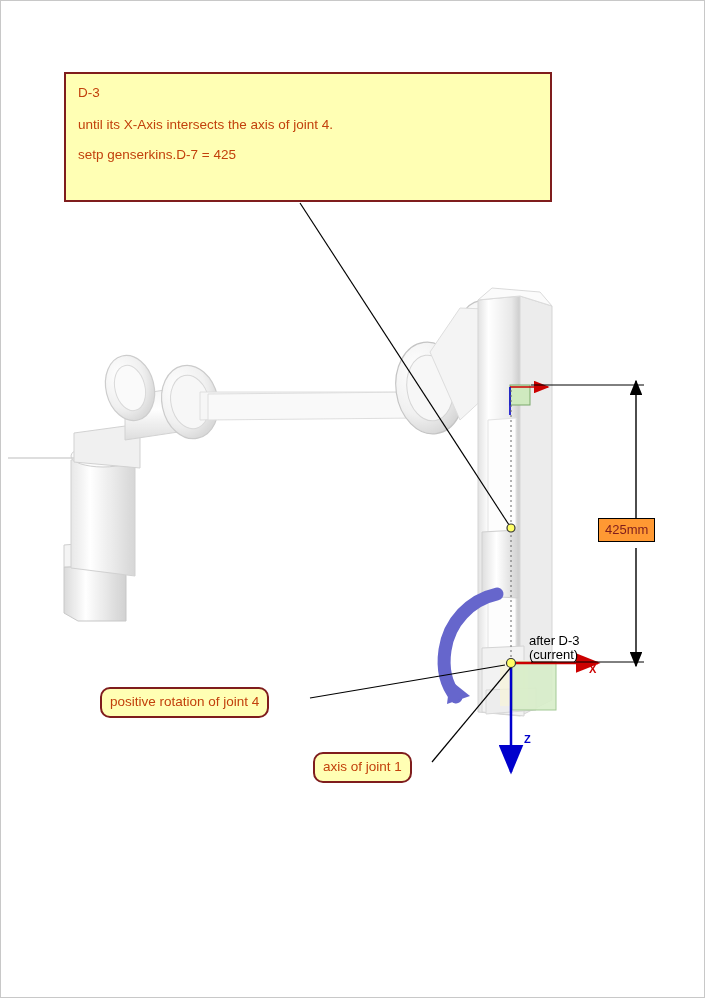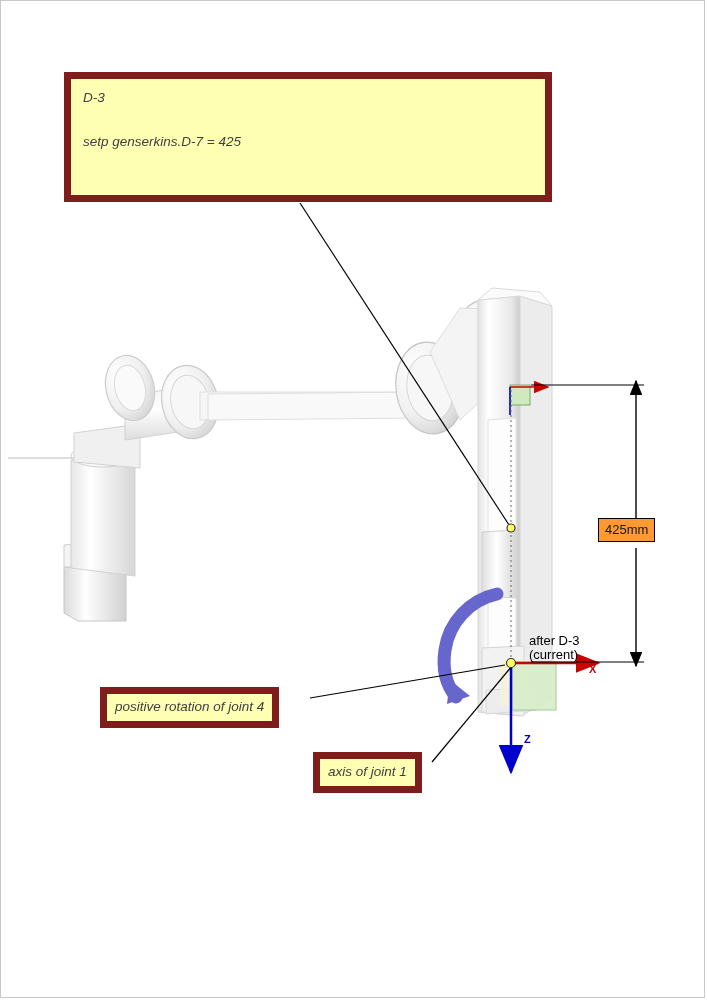--- a/index.html
+++ b/index.html
@@ -23,26 +23,25 @@
     width: 705px;
     height: 998px;
     border: 1px solid #c8c8c8;
     box-sizing: border-box;
     pointer-events: none;
   }
   
   .callout {
     position: absolute;
     background: #ffffb4;
-    border: 7px solid #7f1d1d;
+    border: 2px solid #7f1d1d;
     box-sizing: border-box;
-    color: #404040;
+    color: #c2410c;
     font-size: 13px;
     line-height: 1.35;
-    font-style: italic;
   }
   #main-note {
     left: 64px;
     top: 72px;
     width: 488px;
     height: 130px;
     padding: 10px 12px 8px 12px;
     font-size: 13.5px;
   }
   #main-note .note-line {
@@ -52,38 +51,39 @@
   #main-note .gap {
     height: 14px;
   }
   #main-note .gap2 {
     height: 12px;
   }
   .small-callout {
     padding: 4px 8px 5px 8px;
     font-size: 13.5px;
     white-space: nowrap;
+    border-radius: 10px;
   }
   #callout-rotation {
     left: 100px;
     top: 687px;
   }
   #callout-axis {
     left: 313px;
     top: 752px;
   }
   #dim-label {
     position: absolute;
     left: 598px;
     top: 518px;
     background: #ff9933;
     border: 1px solid #000000;
     padding: 3px 6px 4px 6px;
     font-size: 13px;
-    color: #0f172a;
+    color: #7f1d1d;
     white-space: nowrap;
   }
   
   .svg-layer {
     position: absolute;
     left: 0;
     top: 0;
     width: 707px;
     height: 1000px;
   }
@@ -261,20 +261,21 @@
 
     <g>
       <circle cx="511" cy="528" r="4" fill="#ffff66" stroke="#333333" stroke-width="1.2"></circle>
       <circle cx="511" cy="663" r="4.5" fill="#ffff66" stroke="#333333" stroke-width="1.2"></circle>
     </g>
   </svg>
 
   <div class="callout" id="main-note">
     <p class="note-line">D-3</p>
     <div class="gap"></div>
+    <p class="note-line">until its X-Axis intersects the axis of joint 4.</p>
     <div class="gap2"></div>
     <p class="note-line">setp genserkins.D-7 = 425</p>
   </div>
 
   <div class="callout small-callout" id="callout-rotation">positive rotation of joint 4</div>
 
   <div class="callout small-callout" id="callout-axis">axis of joint 1</div>
 
   <div id="dim-label">425mm</div>
 

